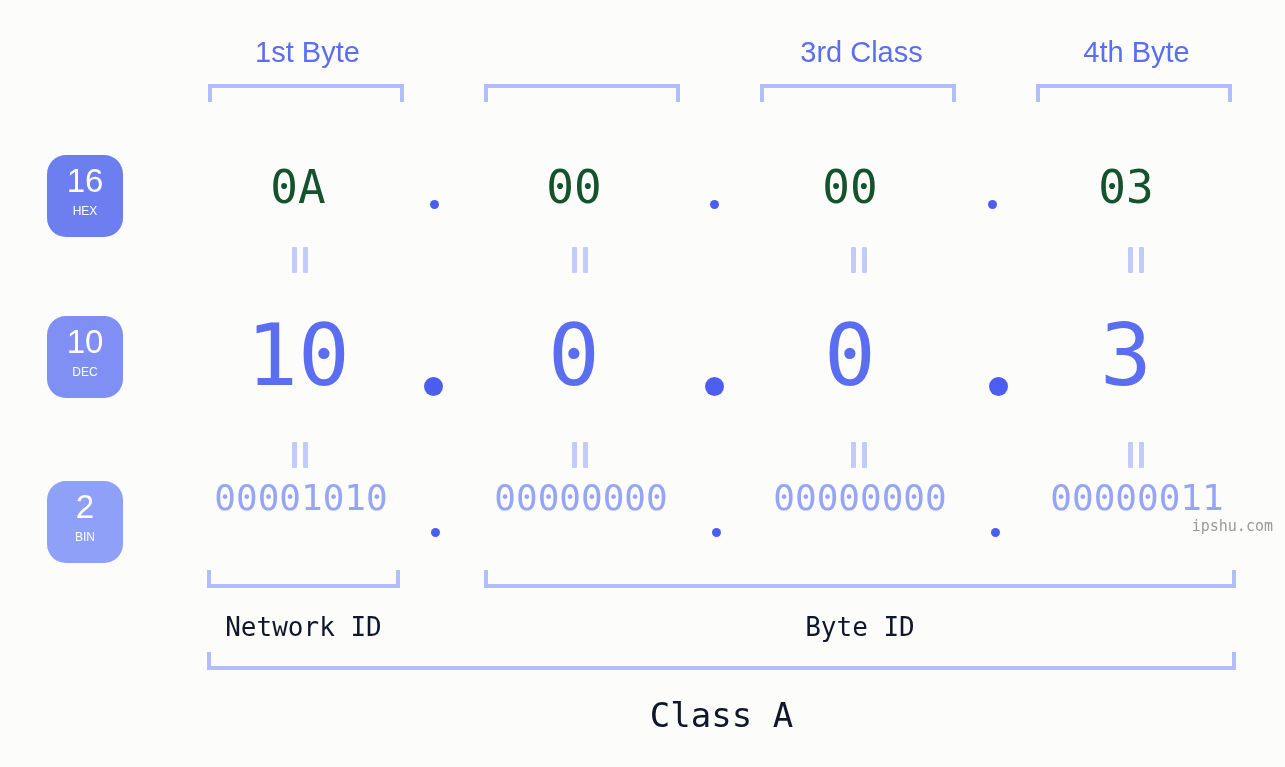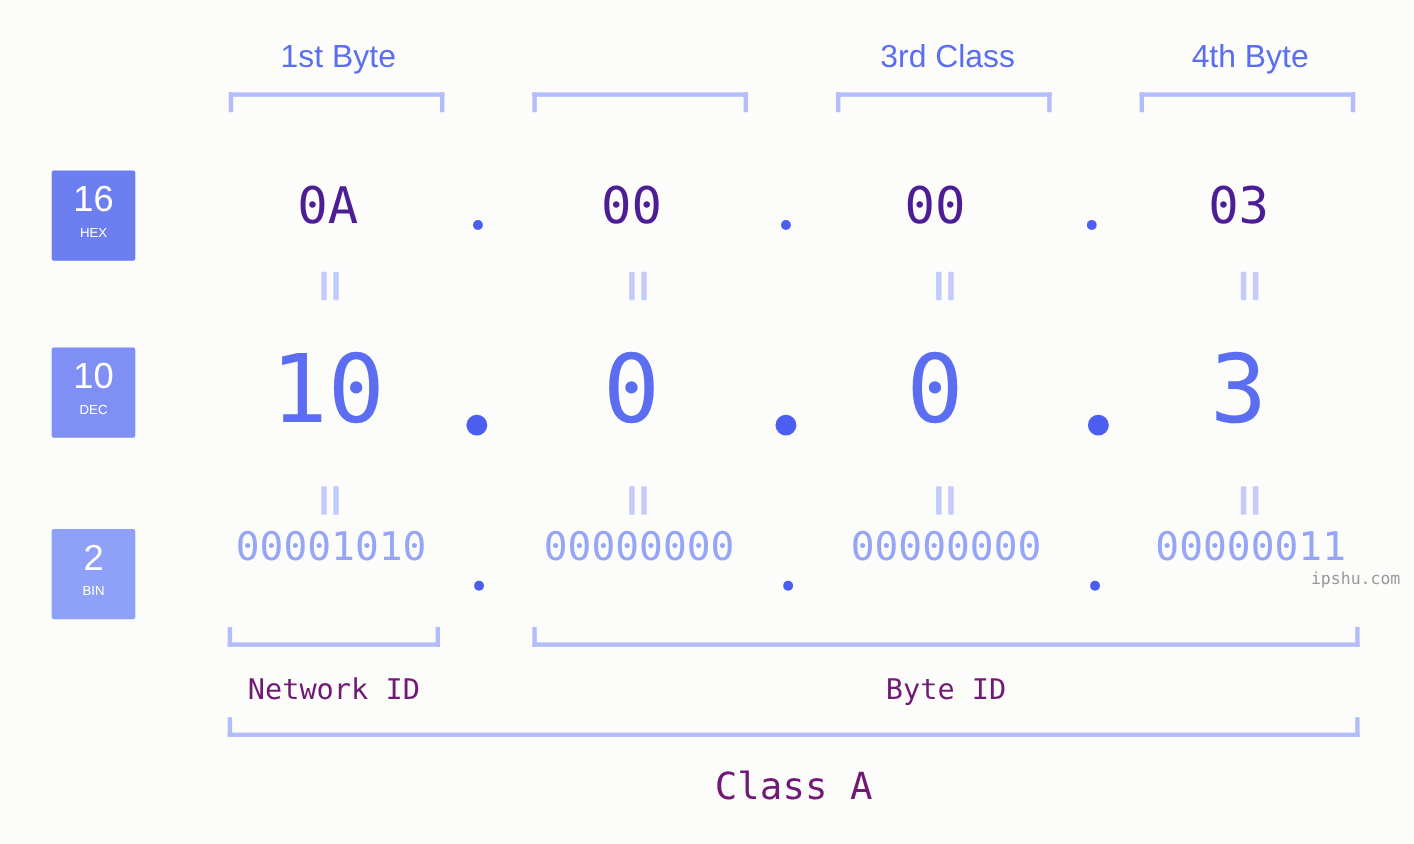--- a/index.html
+++ b/index.html
@@ -52,21 +52,21 @@
     border-left: 4px solid #b3bdfb;
     border-right: 4px solid #b3bdfb;
     box-sizing: border-box;
   }
 
   
   .badge {
     position: absolute;
     left: 47px;
     width: 76px;
-    border-radius: 2px;
+    border-radius: 19px;
     color: #ffffff;
     text-align: center;
     box-sizing: border-box;
     font-family: "Liberation Sans", sans-serif;
   }
   .badge .badge-num {
     display: block;
     font-size: 33px;
     line-height: 36px;
     font-weight: 400;
@@ -89,21 +89,21 @@
   .val {
     position: absolute;
     text-align: center;
     white-space: nowrap;
     font-family: "DejaVu Sans Mono", monospace;
   }
 
   .row-hex .val {
     font-size: 46px;
     line-height: 60px;
-    color: #4c1d95;
+    color: #14532d;
     top: 157px;
   }
   .row-dec .val {
     font-size: 86px;
     line-height: 104px;
     color: #5b6ef2;
     top: 303px;
   }
   .row-bin .val {
     font-size: 36px;
@@ -138,21 +138,21 @@
     border-radius: 1px;
   }
   .eq::before { left: 1px; }
   .eq::after  { left: 12px; }
 
   
   .caption {
     position: absolute;
     text-align: center;
     font-family: "DejaVu Sans Mono", monospace;
-    color: #701a75;
+    color: #0f172a;
     white-space: nowrap;
   }
   .caption-id {
     font-size: 26px;
     line-height: 34px;
     top: 610px;
   }
   .caption-class {
     font-size: 34px;
     line-height: 44px;

